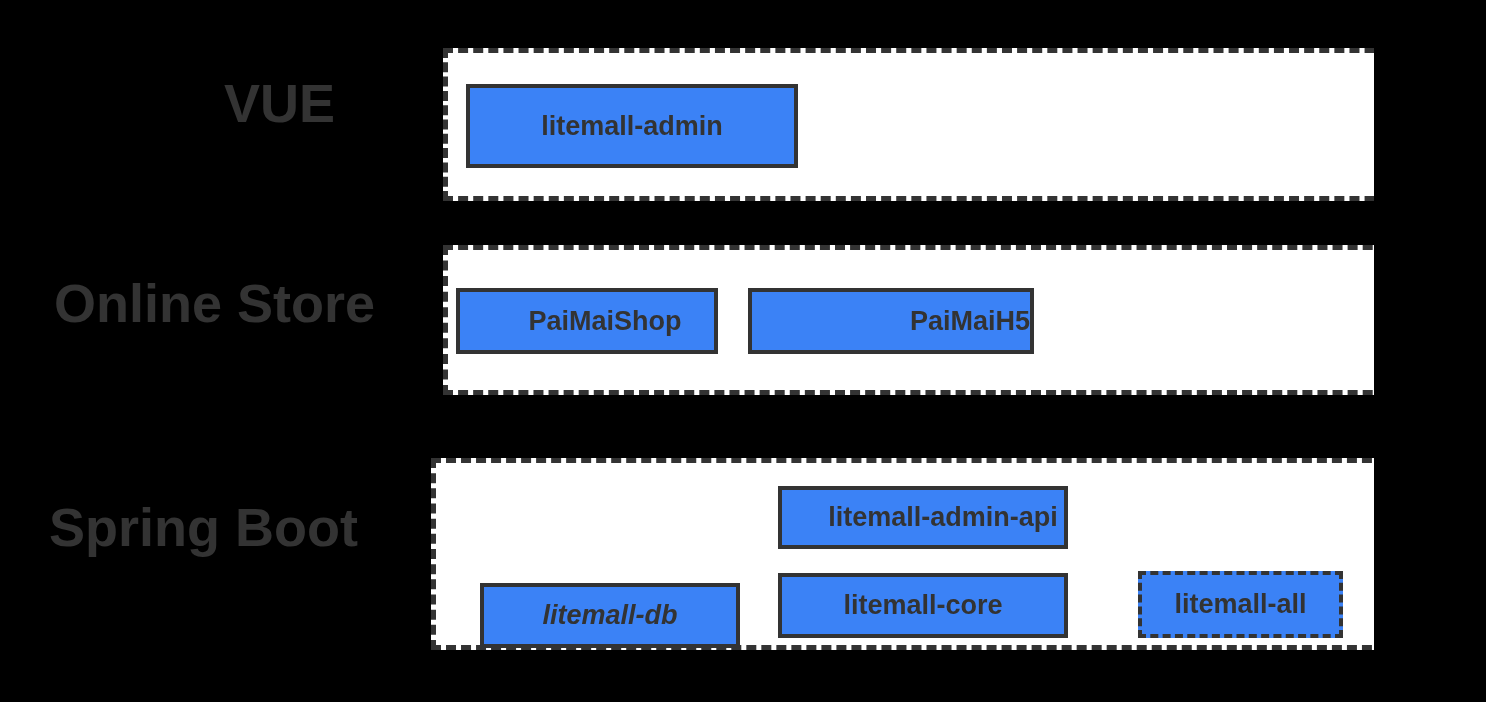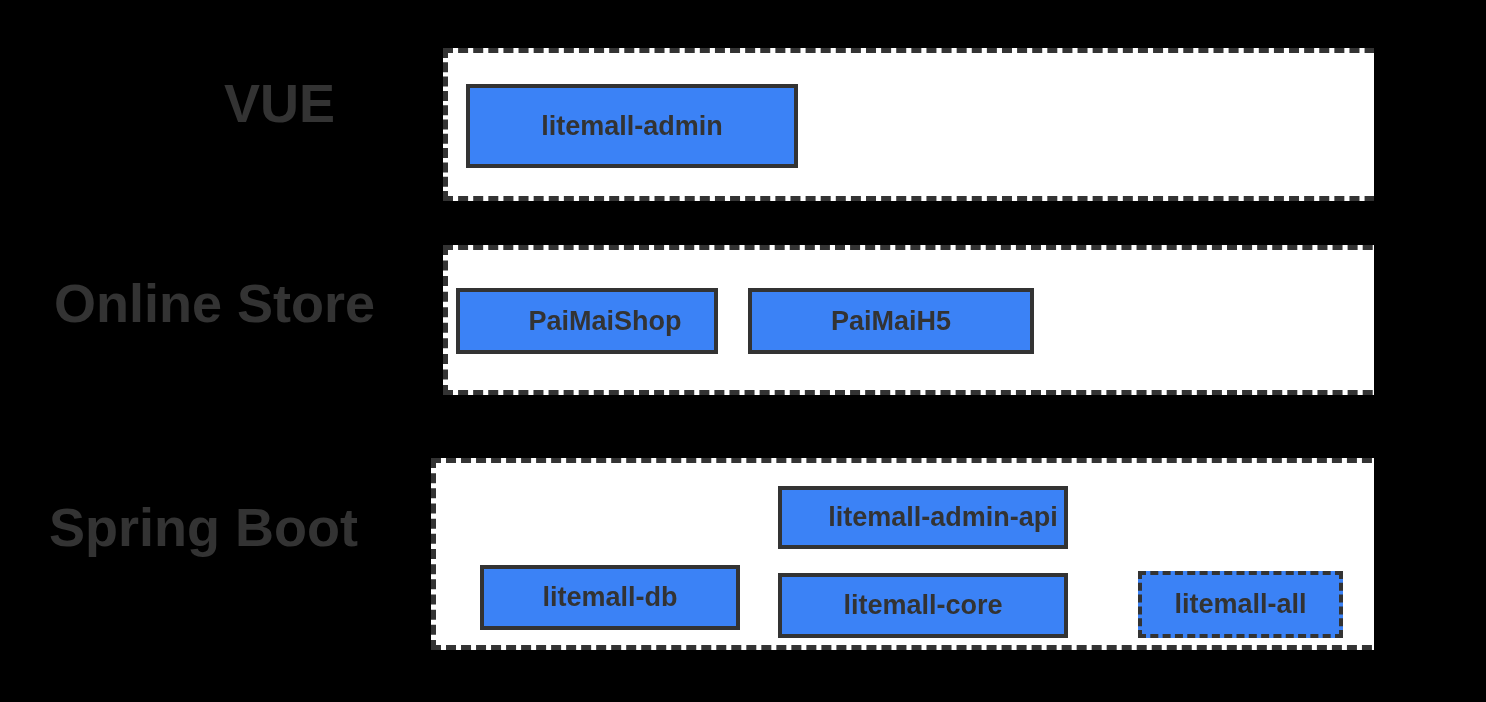--- a/index.html
+++ b/index.html
@@ -59,30 +59,30 @@
   <div class="panel" style="left:443px; top:48px; width:992px; height:153px;">
     <div class="module-box" style="left:18px; top:31px; width:332px; height:84px;">
       <span>litemall-admin</span>
     </div>
   </div>
 
   <div class="panel" style="left:443px; top:245px; width:990px; height:150px;">
     <div class="module-box" style="left:8px; top:38px; width:262px; height:66px;padding-left:36px;">
       <span>PaiMaiShop</span>
     </div>
-    <div class="module-box" style="left:300px; top:38px; width:286px; height:66px;">
+    <div class="module-box" style="left:300px; top:38px; width:286px; height:66px;justify-content:flex-end;">
       <span>PaiMaiH5</span>
     </div>
   </div>
 
   <div class="panel" style="left:431px; top:458px; width:1001px; height:192px;">
     <div class="module-box" style="left:342px; top:23px; width:290px; height:63px;padding-left:40px;">
       <span>litemall-admin-api</span>
     </div>
-    <div class="module-box" style="left:44px; top:102px; width:260px; height:65px;">
+    <div class="module-box" style="left:44px; top:120px; width:260px; height:65px;font-style:italic;">
       <span>litemall-db</span>
     </div>
     <div class="module-box" style="left:342px; top:110px; width:290px; height:65px;">
       <span>litemall-core</span>
     </div>
     <div class="module-box dashed" style="left:702px; top:108px; width:205px; height:67px;">
       <span>litemall-all</span>
     </div>
   </div>
 

